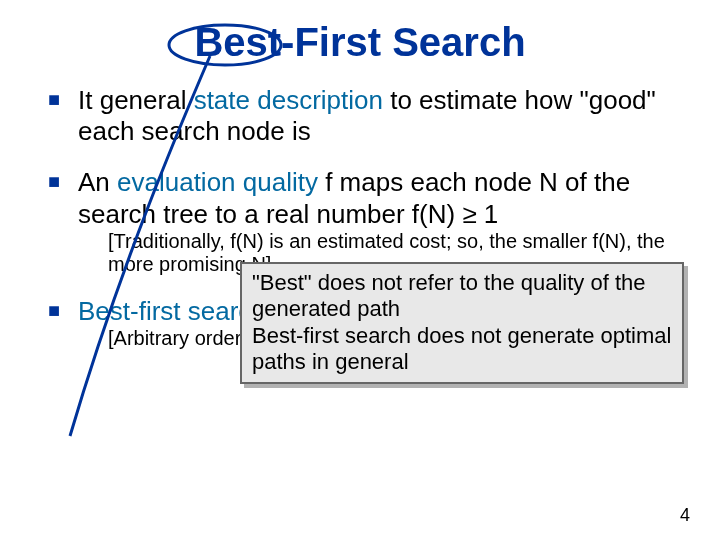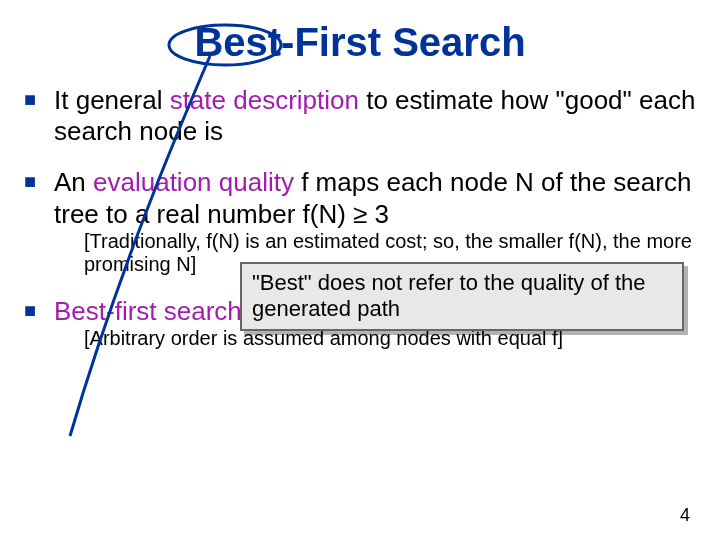--- a/index.html
+++ b/index.html
@@ -6,21 +6,21 @@
     margin: 0;
     padding: 0;
     width: 720px;
     height: 540px;
     font-family: "Comic Sans MS", cursive, sans-serif;
     background: white;
     position: relative;
     overflow: hidden;
   }
   .slide {
-    padding: 20px 24px;
+    padding: 20px 48px;
     position: relative;
   }
   .title {
     font-size: 40px;
     font-weight: bold;
     color: #003399;
     text-align: center;
     margin-bottom: 20px;
     position: relative;
   }
@@ -33,21 +33,21 @@
     line-height: 1.2;
   }
   .bullet::before {
     content: "■";
     position: absolute;
     left: 0;
     top: 2px;
     color: #003399;
     font-size: 20px;
   }
-  .red { color: #a21caf; }
+  .red { color: #0369a1; }
   .sub {
     font-size: 20px;
     padding-left: 30px;
     line-height: 1.15;
   }
   .callout {
     position: absolute;
     left: 240px;
     top: 262px;
     width: 420px;
@@ -97,27 +97,28 @@
 
   <svg class="arrowline" viewBox="0 0 200 400">
     <path d="M 150 10 C 120 80, 60 220, 10 390" fill="none" stroke="#003399" stroke-width="3"></path>
   </svg>
 
   <div class="bullet">
     <span>It general </span><span class="red">state description</span><span> to estimate how "good" each search node is</span>
   </div>
 
   <div class="bullet">
-    <span>An </span><span class="red">evaluation quality</span><span> f maps each node N of the search tree to a real number f(N) ≥ 3</span>
+    <span>An </span><span class="red">evaluation quality</span><span> f maps each node N of the search tree to a real number f(N) ≥ 1</span>
     <div class="sub">[Traditionally, f(N) is an estimated cost; so, the smaller f(N), the more promising N]</div>
   </div>
 
   <div class="bullet">
     <span class="red">Best-first search</span><span> sorts the FRINGE in increasing f</span>
     <div class="sub">[Arbitrary order is assumed among nodes with equal f]</div>
   </div>
 </div>
 
 <div class="callout">
   <div>"Best" does not refer to the quality of the generated path</div>
+  <div>Best-first search does not generate optimal paths in general</div>
 </div>
 
 <div class="pagenum">4</div>
 
 </body></html>

